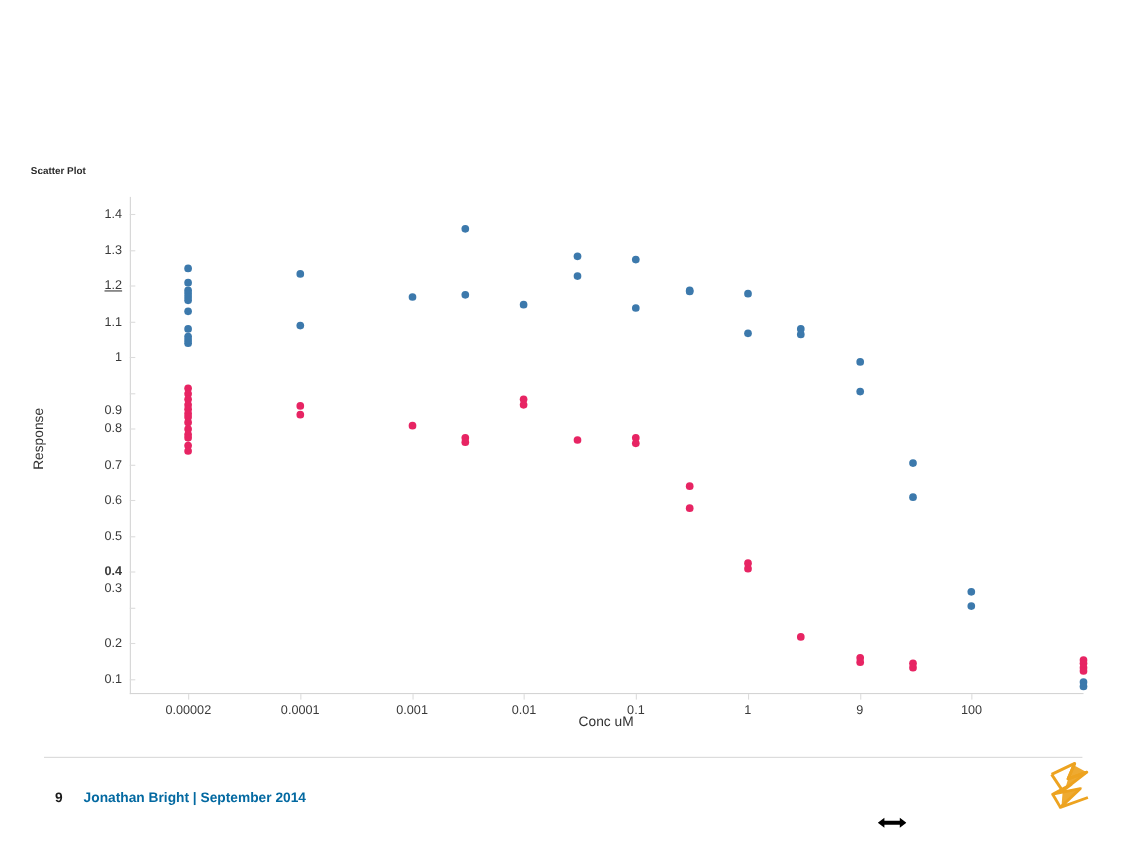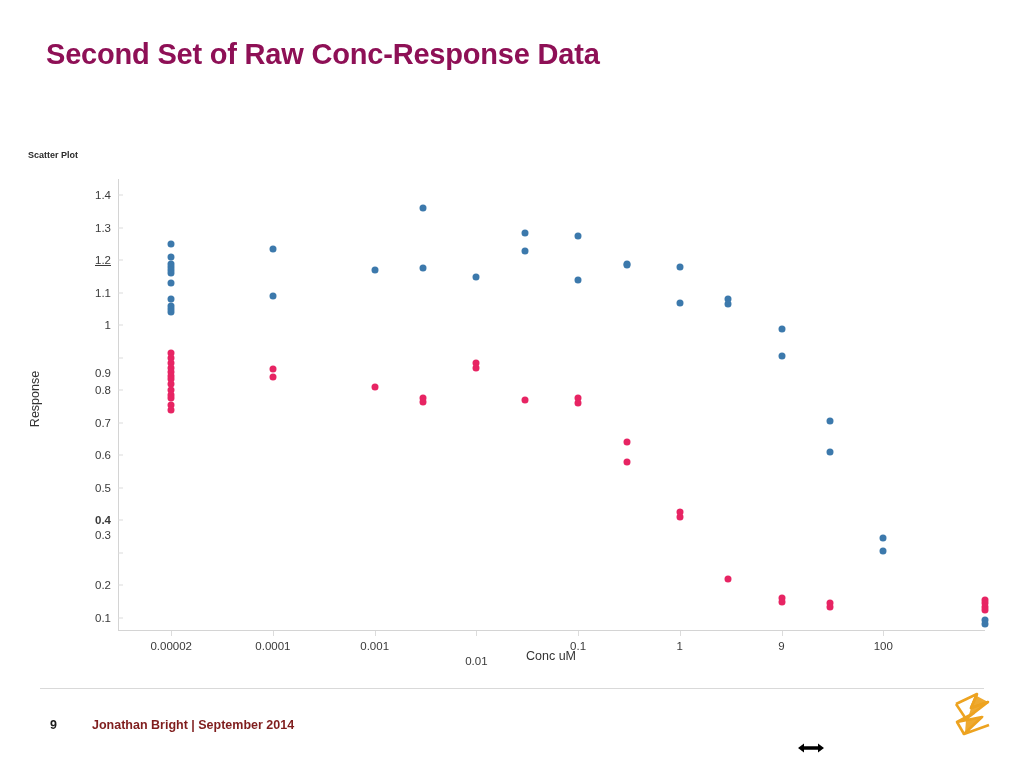--- a/index.html
+++ b/index.html
@@ -144,25 +144,25 @@
   #footer-page {
     position: absolute;
     left: 50px;
     top: 718px;
     font-size: 12.5px;
     font-weight: bold;
     color: #1a1a1a;
   }
   #footer-author {
     position: absolute;
-    left: 92px;
+    left: 76px;
     top: 718px;
     font-size: 12.5px;
     font-weight: bold;
-    color: #7f1d1d;
+    color: #0369a1;
     white-space: nowrap;
   }
   #footer-tagline {
     position: absolute;
     left: 645px;
     top: 719px;
     font-size: 12.5px;
     color: #8E1056;
     white-space: nowrap;
   }
@@ -172,21 +172,20 @@
     top: 689px;
     width: 56px;
     height: 52px;
   }
 </style>
 </head>
 <body>
 
 <div id="slide">
 
-  <div id="slide-title">Second Set of Raw Conc-Response Data</div>
 
   <div id="chart-area">
     <div id="chart-caption">Scatter Plot</div>
 
     <div id="y-axis-title">Response</div>
     <div id="x-axis-title">Conc uM</div>
 
     <div id="plot">
       <div id="plot-frame"></div>
       <div id="y-ticks">
@@ -220,21 +219,21 @@
           <div class="y-tick-label" style="top: 25.259px;">1.4</div>
         </div>
       <div id="x-ticks">
           <div class="x-tick-mark" style="left: 53.1905px; top: 461px;"></div>
           <div class="x-tick-label" style="left: 53.1905px; top: 461px; margin-top: 9px;">0.00002</div>
           <div class="x-tick-mark" style="left: 154.917px; top: 461px;"></div>
           <div class="x-tick-label" style="left: 154.917px; top: 461px; margin-top: 9px;">0.0001</div>
           <div class="x-tick-mark" style="left: 256.643px; top: 461px;"></div>
           <div class="x-tick-label" style="left: 256.643px; top: 461px; margin-top: 9px;">0.001</div>
           <div class="x-tick-mark" style="left: 358.369px; top: 461px;"></div>
-          <div class="x-tick-label" style="left: 358.369px; top: 461px; margin-top: 24px;">0.01</div>
+          <div class="x-tick-label" style="left: 358.369px; top: 461px; margin-top: 9px;">0.01</div>
           <div class="x-tick-mark" style="left: 460.095px; top: 461px;"></div>
           <div class="x-tick-label" style="left: 460.095px; top: 461px; margin-top: 9px;">0.1</div>
           <div class="x-tick-mark" style="left: 561.821px; top: 461px;"></div>
           <div class="x-tick-label" style="left: 561.821px; top: 461px; margin-top: 9px;">1</div>
           <div class="x-tick-mark" style="left: 663.548px; top: 461px;"></div>
           <div class="x-tick-label" style="left: 663.548px; top: 461px; margin-top: 9px;">9</div>
           <div class="x-tick-mark" style="left: 765.274px; top: 461px;"></div>
           <div class="x-tick-label" style="left: 765.274px; top: 461px; margin-top: 9px;">100</div>
         </div>
       <div id="points">

